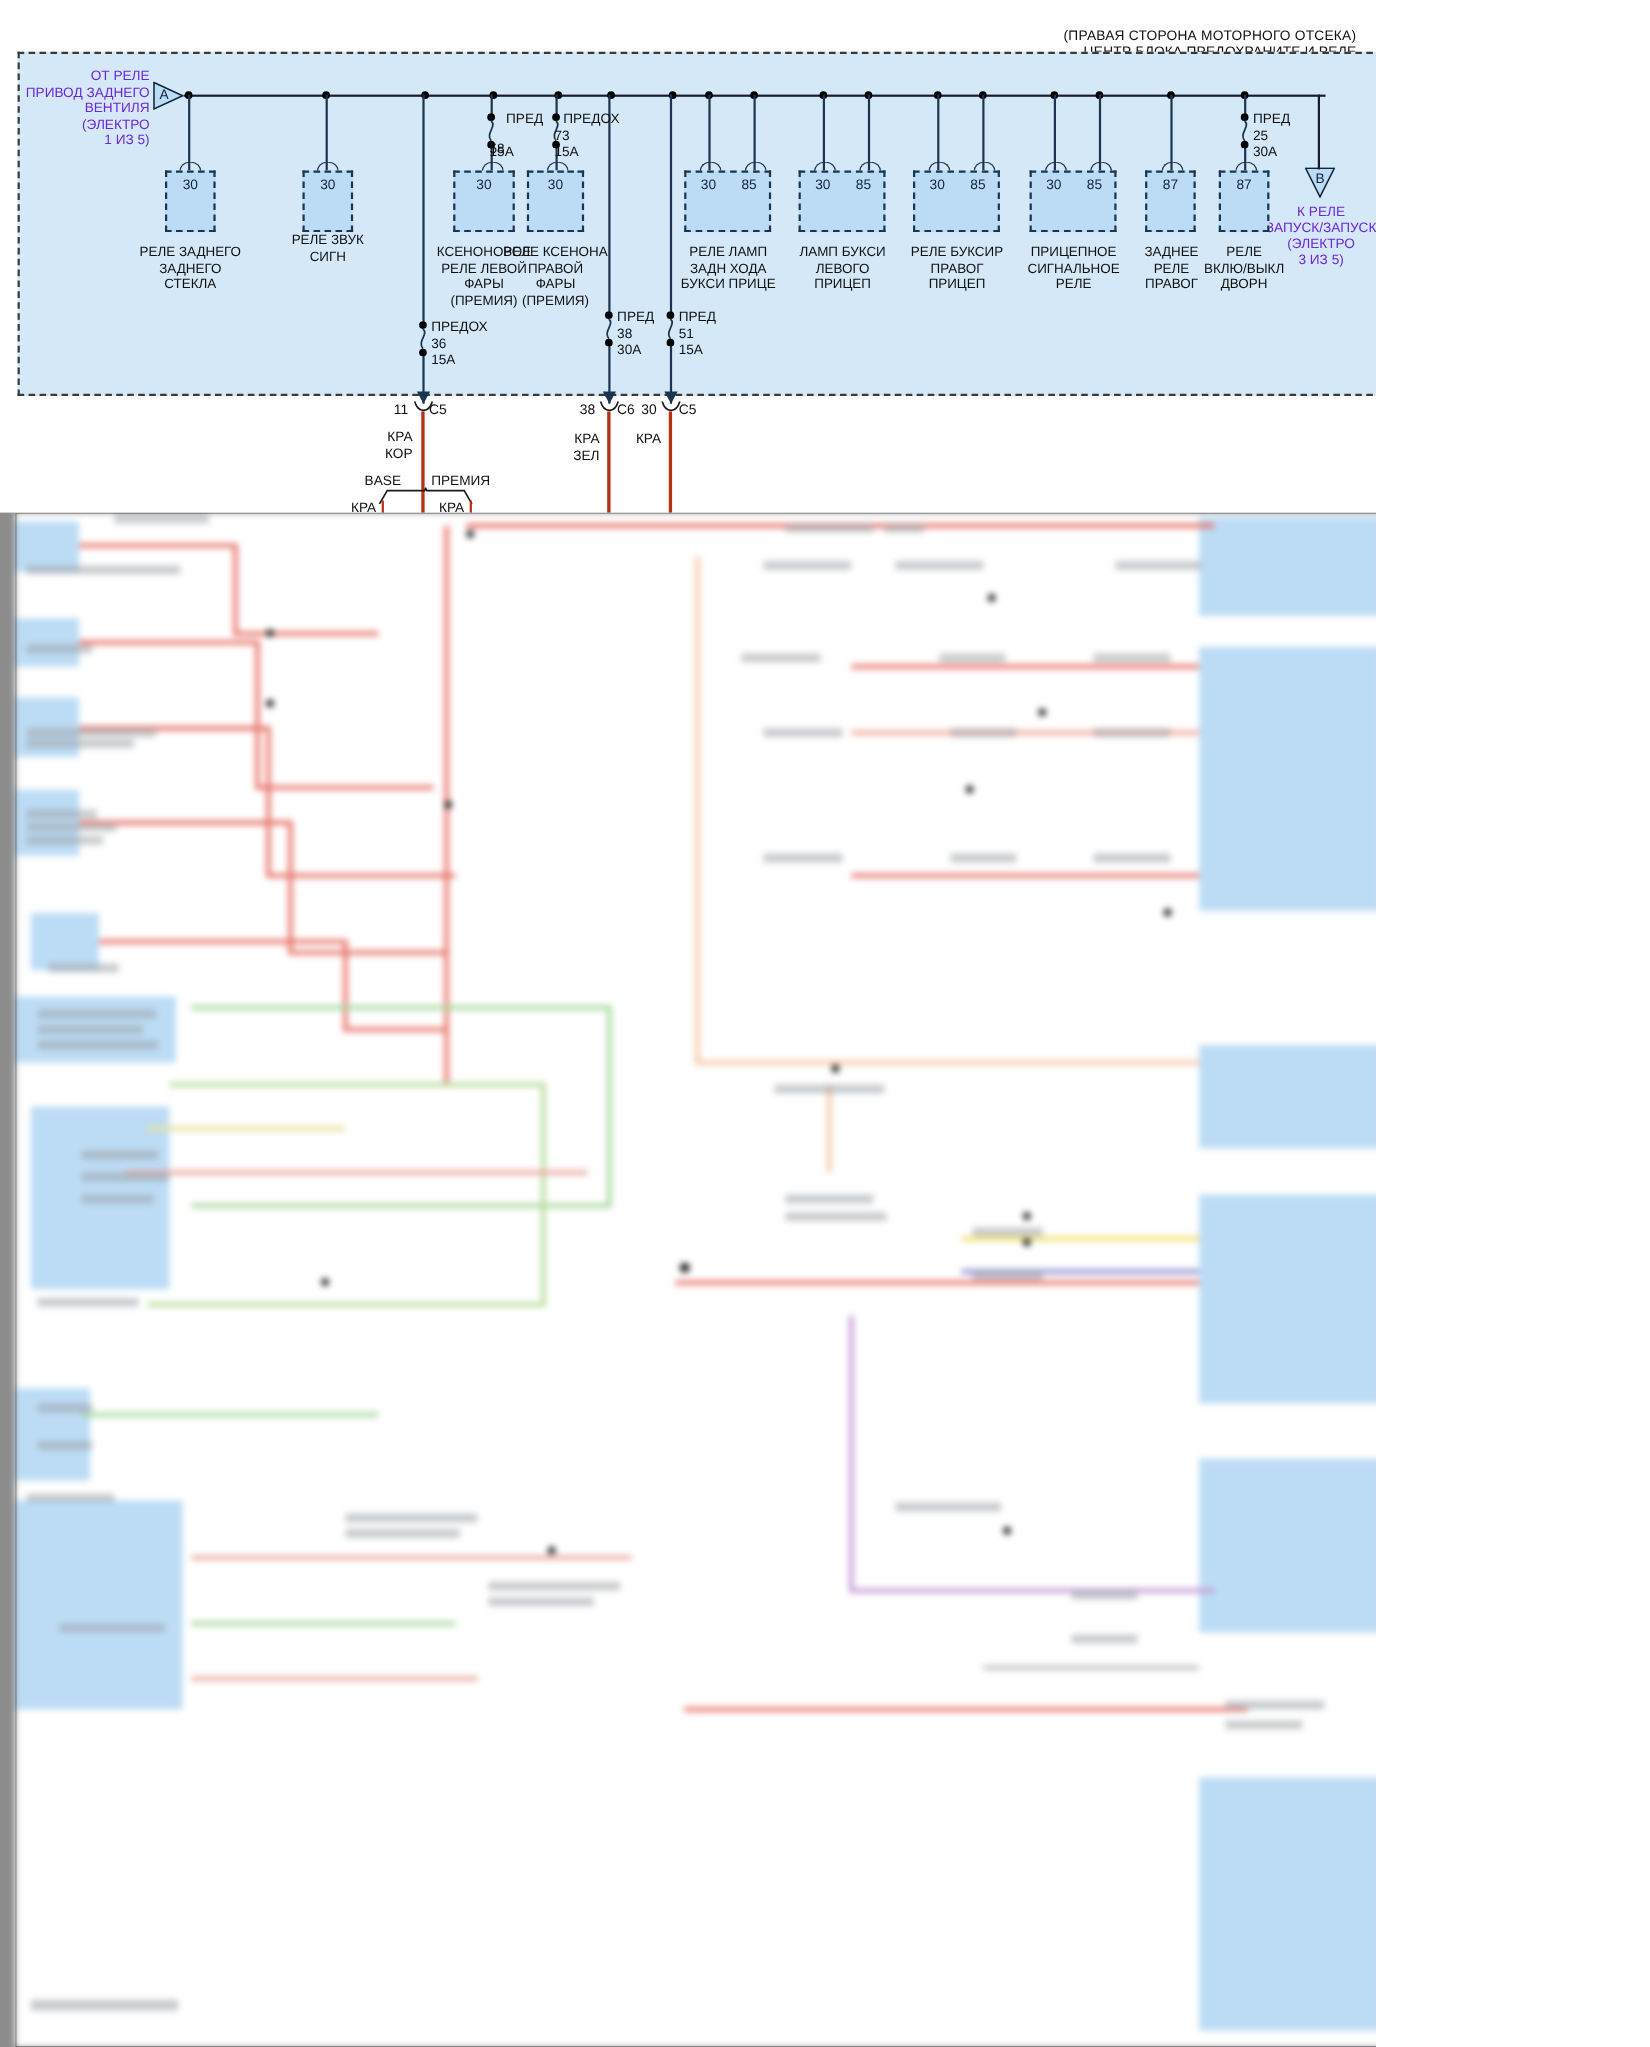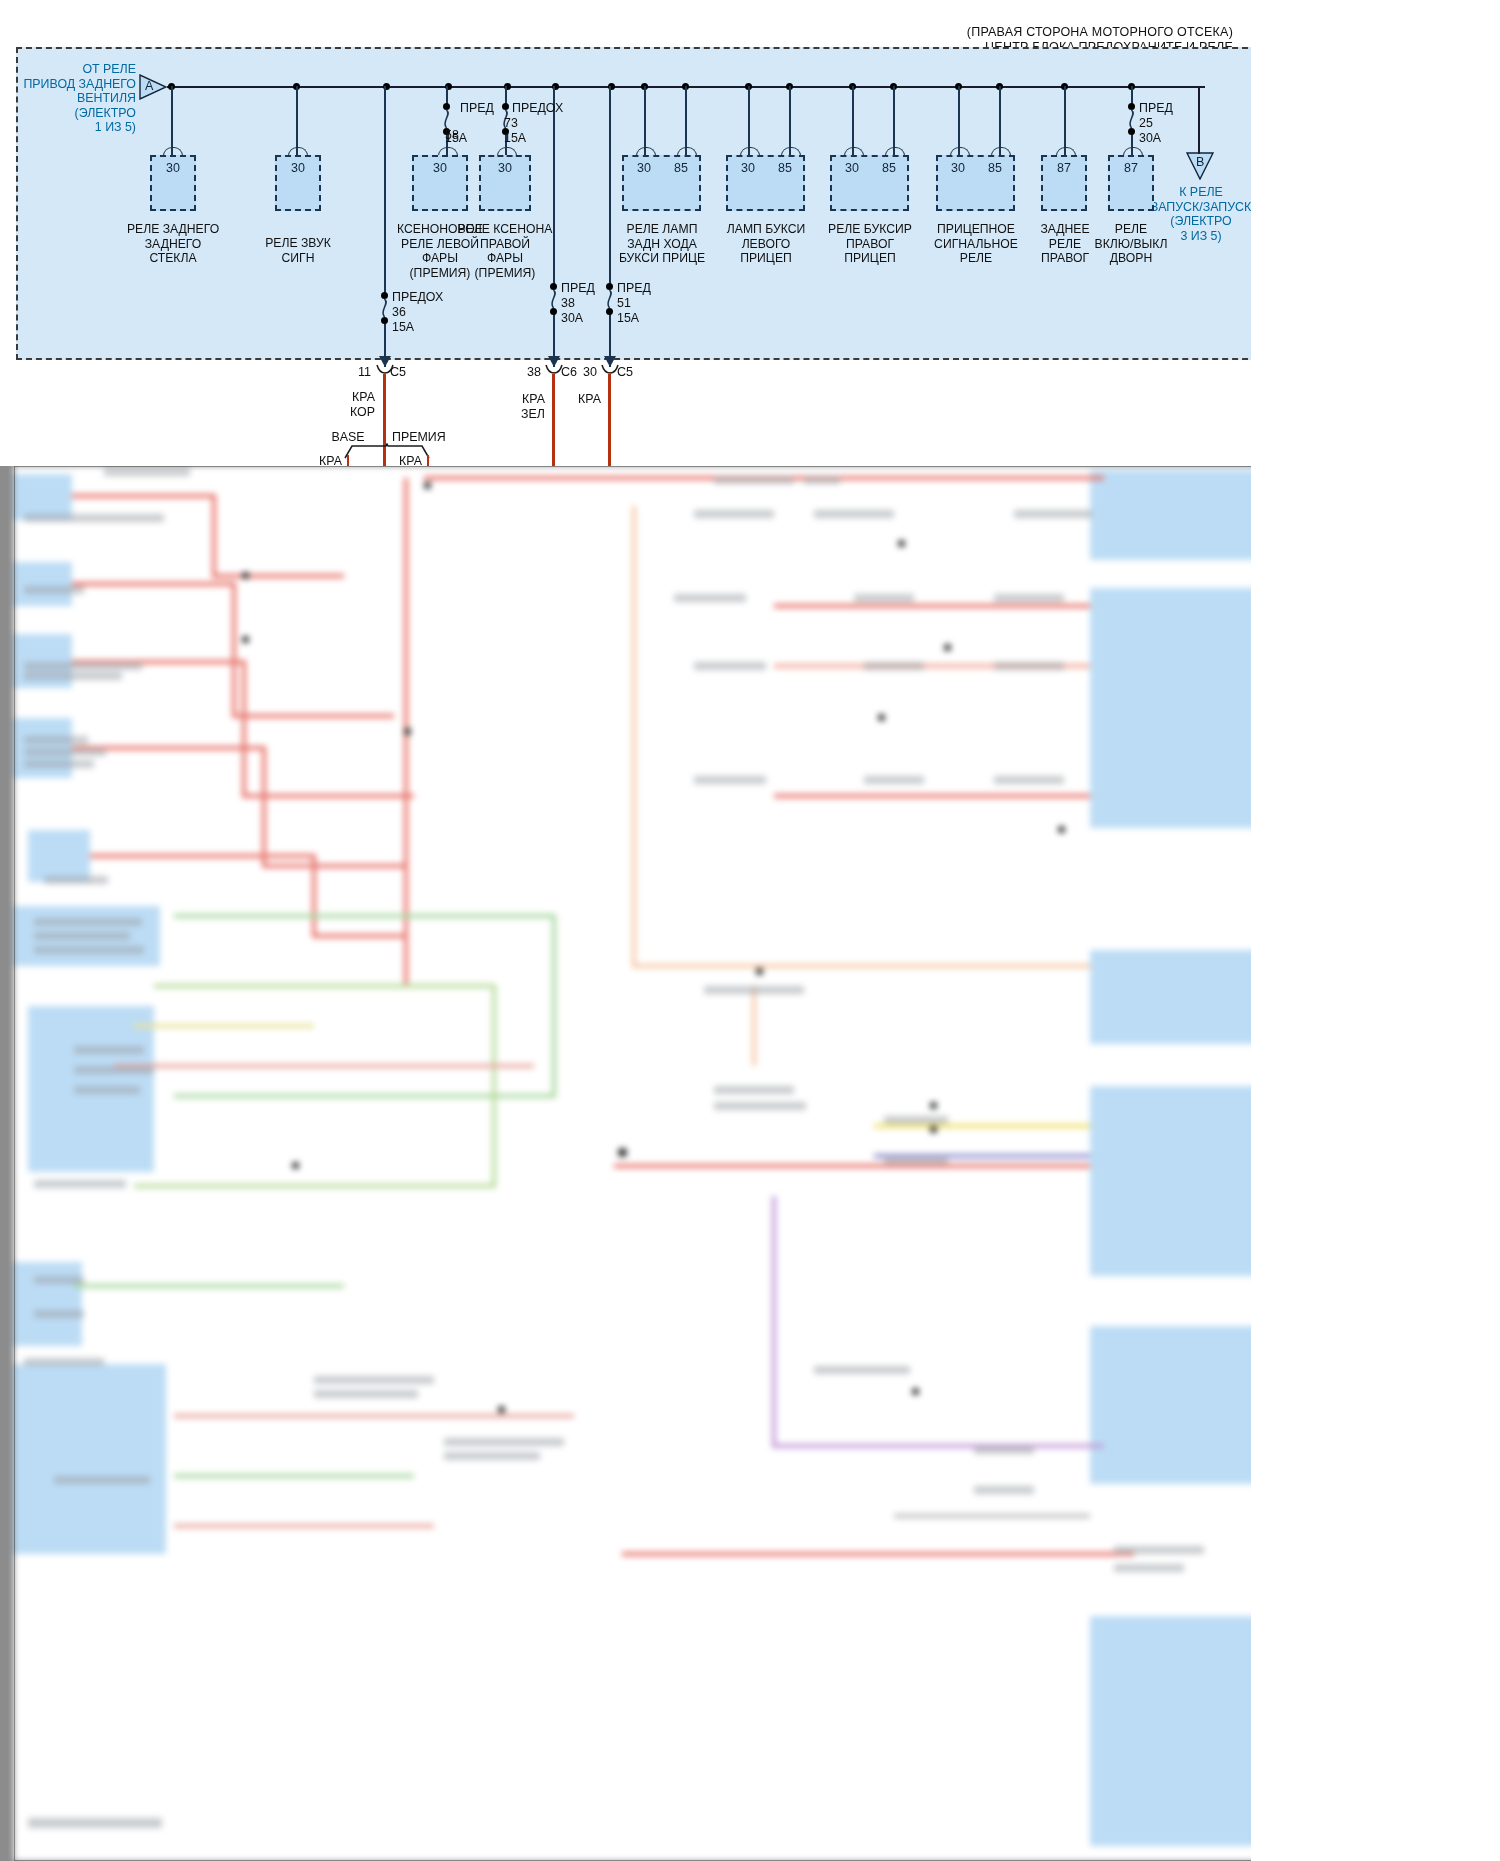--- a/index.html
+++ b/index.html
@@ -26,21 +26,21 @@
   
   .arc{position:absolute;width:18px;height:9px;border:1.6px solid #1b3550;border-bottom:none;
        border-radius:9px 9px 0 0;background:transparent;}
 
   
   .fusewrap{position:absolute;}
   .fusewrap svg{display:block;}
   .fuselbl{position:absolute;font-size:12.4px;line-height:14.6px;color:#111;white-space:nowrap;}
   .tri-out{position:absolute;}
   .trilabel{position:absolute;font-size:12.5px;color:#11243a;}
-  .reflbl{position:absolute;font-size:12.4px;line-height:14.6px;color:#0369a1;text-align:right;white-space:nowrap;}
+  .reflbl{position:absolute;font-size:12.4px;line-height:14.6px;color:#6d28d9;text-align:right;white-space:nowrap;}
 
   
   .wire{position:absolute;width:3px;background:#b5310f;}
   .wire.thin{width:2.4px;}
   .wlbl{position:absolute;font-size:12.4px;line-height:14.6px;color:#111;text-align:right;white-space:nowrap;}
   .pinnum{position:absolute;font-size:12.6px;color:#111;}
 
   
   .sock{position:absolute;}
 
@@ -232,21 +232,21 @@
   <div class="relaylbl" style="left:110px;top:222px;width:126px;">
     <div>РЕЛЕ ЗАДНЕГО</div>
     <div>ЗАДНЕГО</div>
     <div>СТЕКЛА</div>
   </div>
 
   <div class="arc" style="left:288px;top:147px;"></div>
   <div class="relay" style="left:275px;top:155px;width:46px;height:56px;">
     <div class="pin" style="left:6px;">30</div>
   </div>
-  <div class="relaylbl" style="left:243px;top:236px;width:110px;">
+  <div class="relaylbl" style="left:243px;top:211px;width:110px;">
     <div>РЕЛЕ ЗВУК</div>
     <div>СИГН</div>
   </div>
 
   <div class="arc" style="left:438px;top:147px;"></div>
   <div class="relay" style="left:412px;top:155px;width:56px;height:56px;">
     <div class="pin" style="left:11px;">30</div>
   </div>
   <div class="relaylbl" style="left:385px;top:222px;width:110px;">
     <div>КСЕНОНОВОЕ</div>

